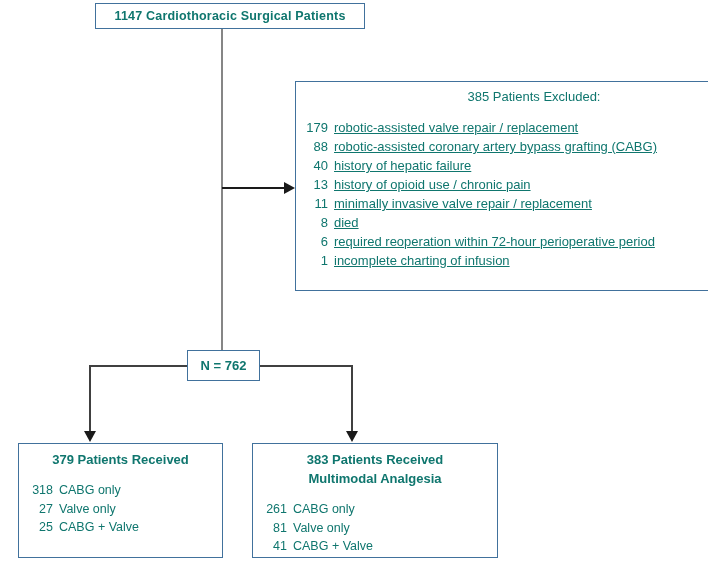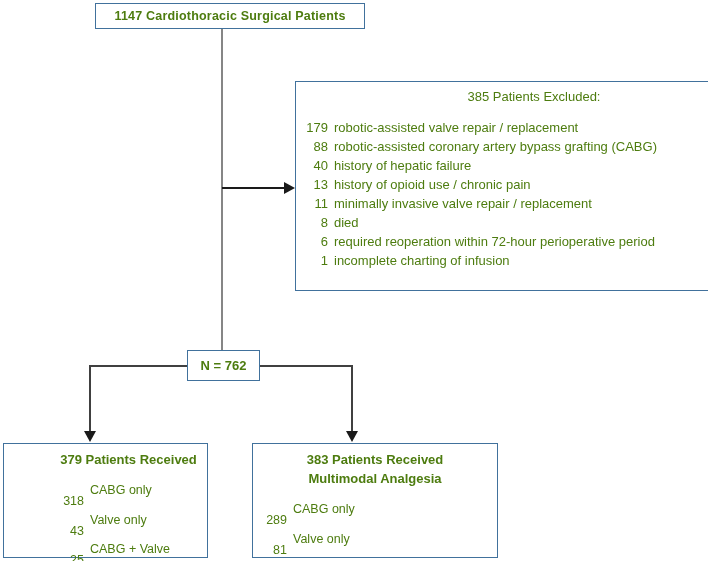--- a/index.html
+++ b/index.html
@@ -12,21 +12,21 @@
     width: 708px;
     height: 561px;
     background: #ffffff;
     overflow: hidden;
     color: #1F3864;
   }
   .box {
     position: absolute;
     border: 1.5px solid #41719C;
     background: #ffffff;
-    color: #4d7c0f;
+    color: #0f766e;
   }
   .center-flex {
     display: flex;
     align-items: center;
     justify-content: center;
   }
   .bold { font-weight: bold; }
 
   .top-box {
     left: 95px; top: 3px; width: 270px; height: 26px;
@@ -51,42 +51,41 @@
   .row {
     display: flex;
     line-height: 19px;
     white-space: nowrap;
   }
   .excluded-box .num {
     width: 32px;
     text-align: right;
     flex: 0 0 auto;
   }
-  .excluded-box .txt { margin-left: 6px; }
+  .excluded-box .txt { margin-left: 6px; text-decoration: underline; }
 
   .arm-box {
     top: 443px; width: 205px; height: 115px;
     font-size: 12.5px;
   }
-  .arm-left  { left: 3px; padding-left: 46px; }
+  .arm-left  { left: 18px; }
   .arm-right { left: 252px; width: 246px; }
   .arm-title {
     text-align: center;
     font-weight: bold;
     margin-top: 6px;
     line-height: 19px;
     font-size: 13px;
   }
   .arm-list { margin-top: 12px; }
   .arm-box .row { line-height: 18.5px; }
   .arm-box .num {
     width: 34px;
     text-align: right;
     flex: 0 0 auto;
-    margin-top: 11px;
   }
   .arm-box .txt { margin-left: 6px; }
 
   .line {
     position: absolute;
     background: #404040;
   }
   .line-main-vert {
     left: 221px; top: 29px; width: 2px; height: 321px;
     background: #868686;
@@ -184,38 +183,38 @@
   <div class="box arm-box arm-left">
     <div class="arm-title">
       <div>379 Patients Received</div>
     </div>
     <div class="arm-list">
       <div class="row">
         <span class="num">318</span>
         <span class="txt">CABG only</span>
       </div>
       <div class="row">
-        <span class="num">43</span>
+        <span class="num">27</span>
         <span class="txt">Valve only</span>
       </div>
       <div class="row">
         <span class="num">25</span>
         <span class="txt">CABG + Valve</span>
       </div>
     </div>
   </div>
 
   <div class="box arm-box arm-right">
     <div class="arm-title">
       <div>383 Patients Received</div>
       <div>Multimodal Analgesia</div>
     </div>
     <div class="arm-list">
       <div class="row">
-        <span class="num">289</span>
+        <span class="num">261</span>
         <span class="txt">CABG only</span>
       </div>
       <div class="row">
         <span class="num">81</span>
         <span class="txt">Valve only</span>
       </div>
       <div class="row">
         <span class="num">41</span>
         <span class="txt">CABG + Valve</span>
       </div>

